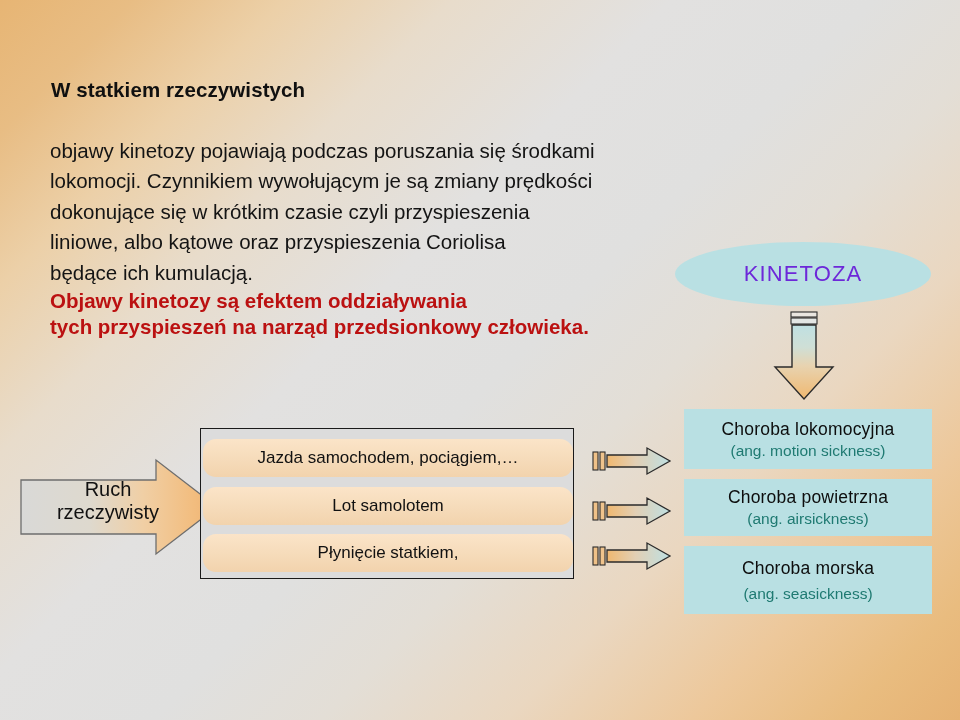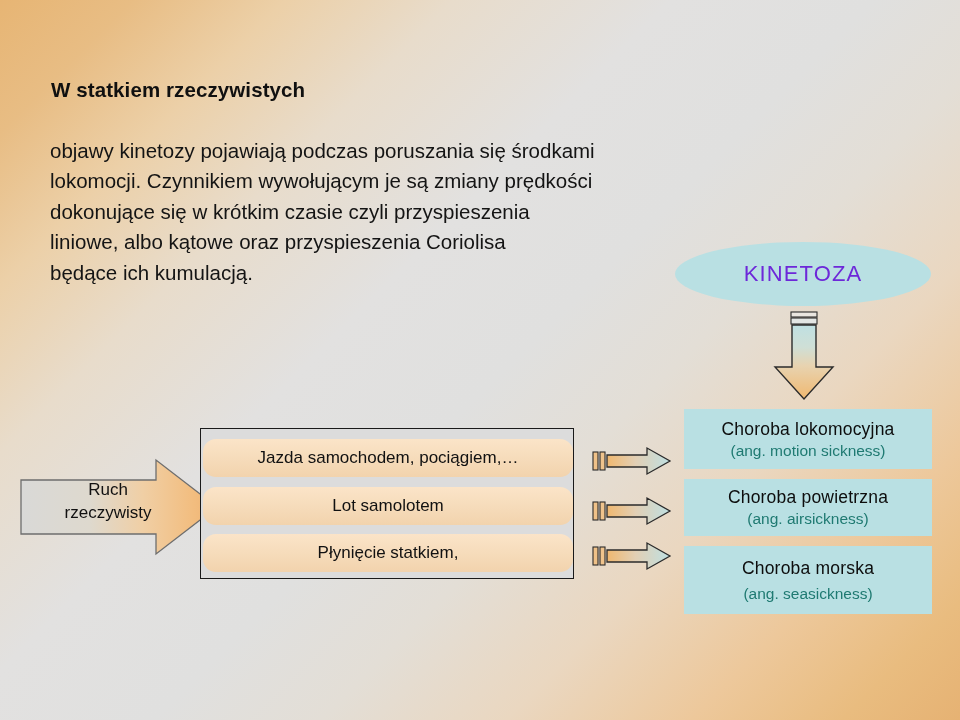--- a/index.html
+++ b/index.html
@@ -129,21 +129,21 @@
     top: 458px;
     width: 202px;
     height: 98px;
   }
   .left-arrow-label {
     position: absolute;
     left: 48px;
     top: 478px;
     width: 120px;
     text-align: center;
-    font-size: 17px;
+    font-size: 20px;
     color: #111111;
     line-height: 23px;
     white-space: pre;
   }
 
   
   .conn-arrow {
     position: absolute;
     left: 592px;
     width: 80px;
@@ -187,20 +187,22 @@
 <div id="slide">
 
   <div class="txt-heading">W statkiem rzeczywistych</div>
 
   <div class="txt-body">objawy kinetozy pojawiają podczas poruszania się środkami
 lokomocji. Czynnikiem wywołującym je są zmiany prędkości
 dokonujące się w krótkim czasie czyli przyspieszenia
 liniowe, albo kątowe oraz przyspieszenia Coriolisa
 będące ich kumulacją.</div>
 
+  <div class="txt-red">Objawy kinetozy są efektem oddziaływania
+tych przyspieszeń na narząd przedsionkowy człowieka.</div>
 
   <div class="ellipse">
     <span class="ellipse-label">KINETOZA</span>
   </div>
 
   <div class="down-arrow">
     <svg width="68" height="90" viewBox="0 0 68 90" xmlns="http://www.w3.org/2000/svg">
       <defs>
         <linearGradient id="gradDown" x1="0" y1="0" x2="0" y2="1">
           <stop offset="0%" stop-color="#bfe0e2"></stop>

